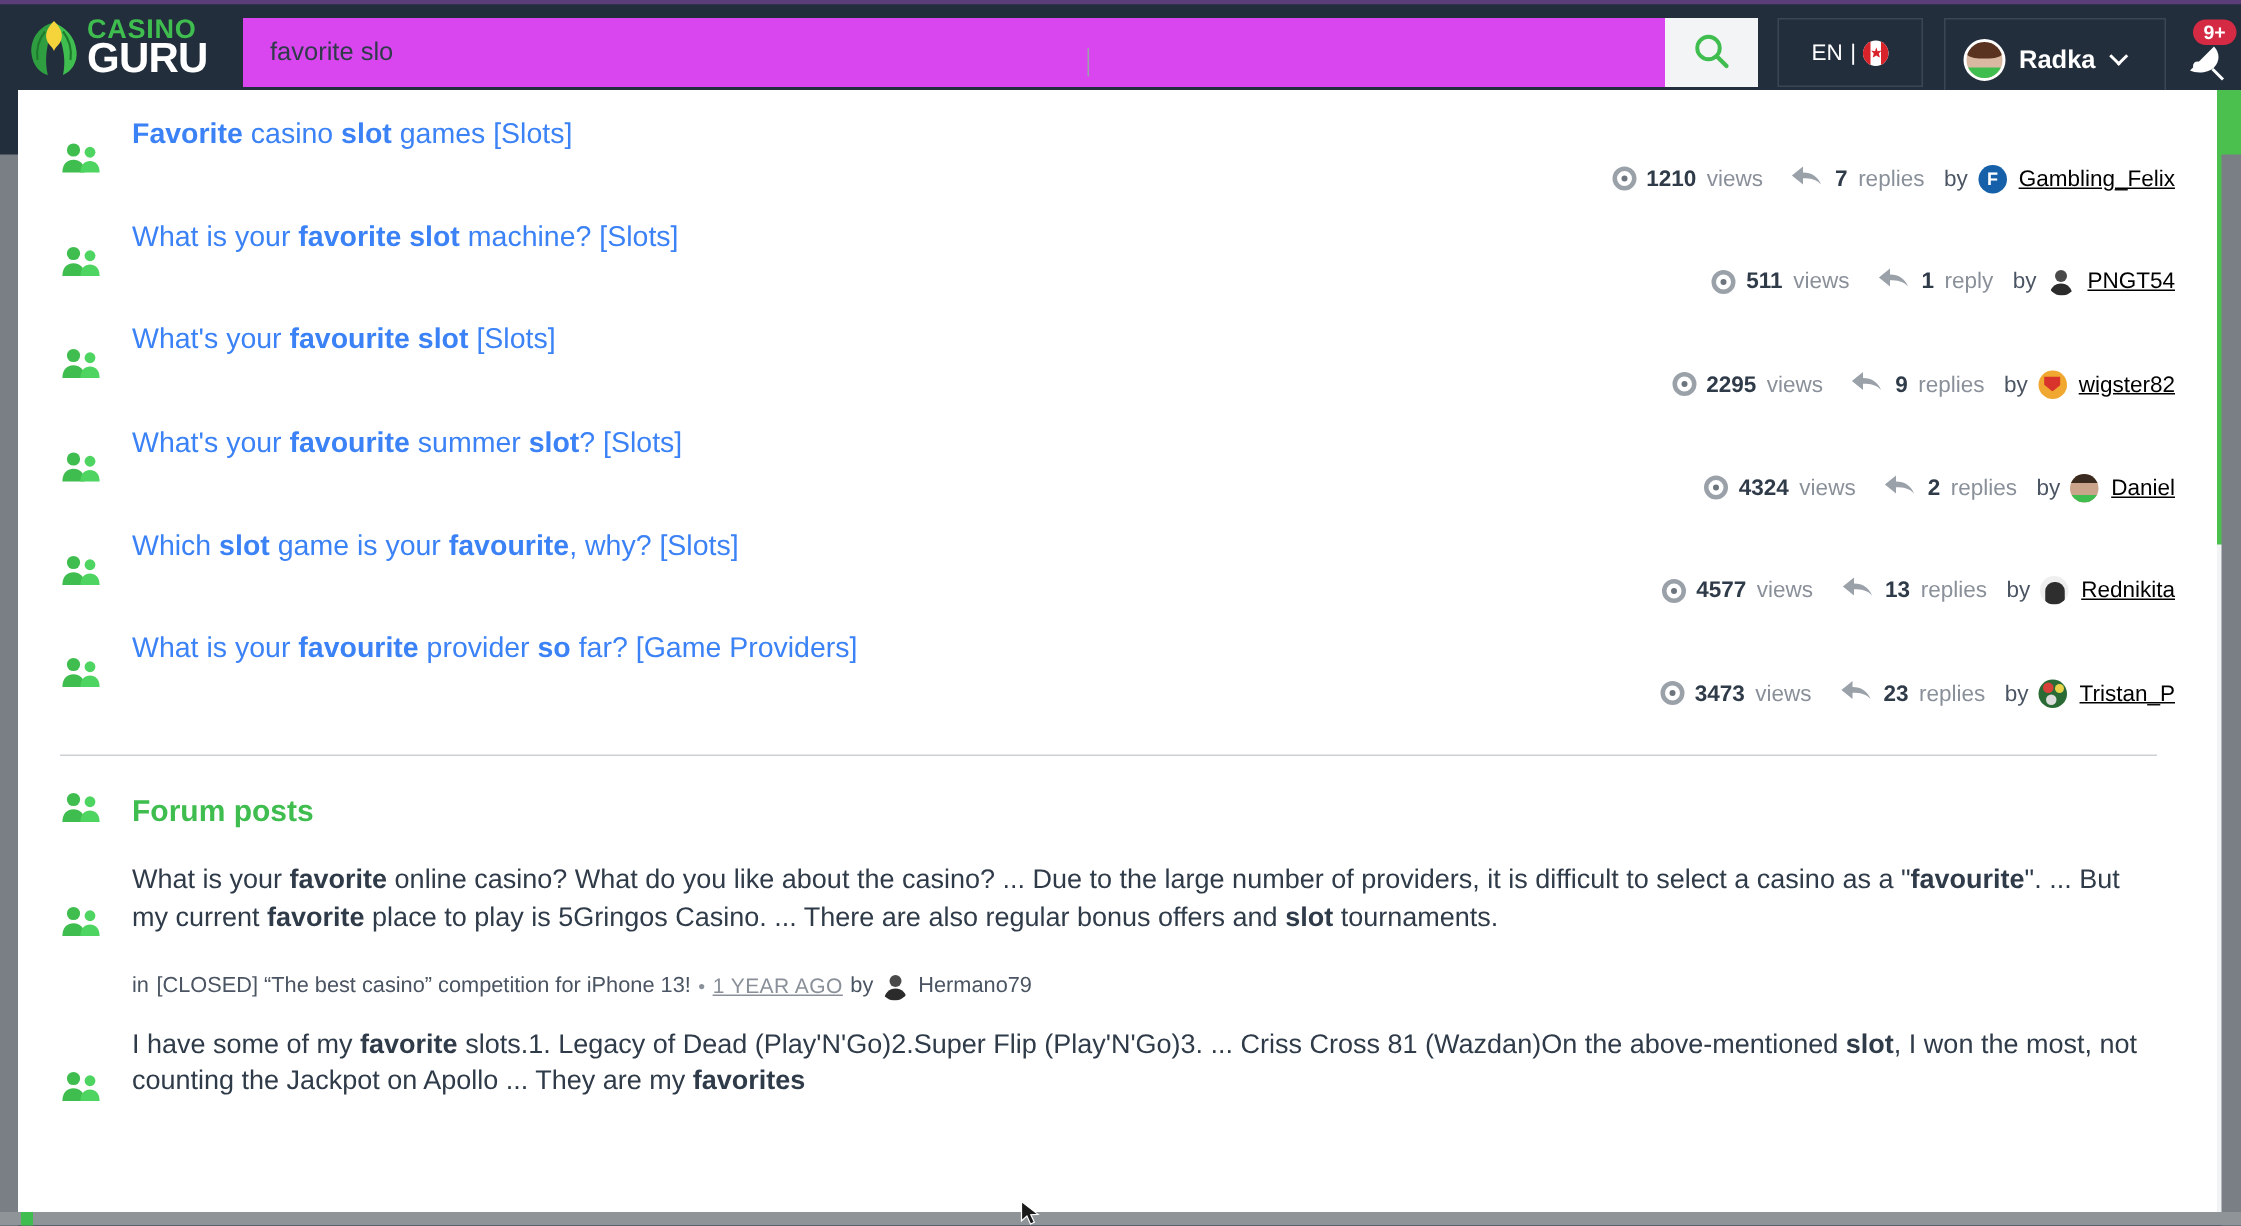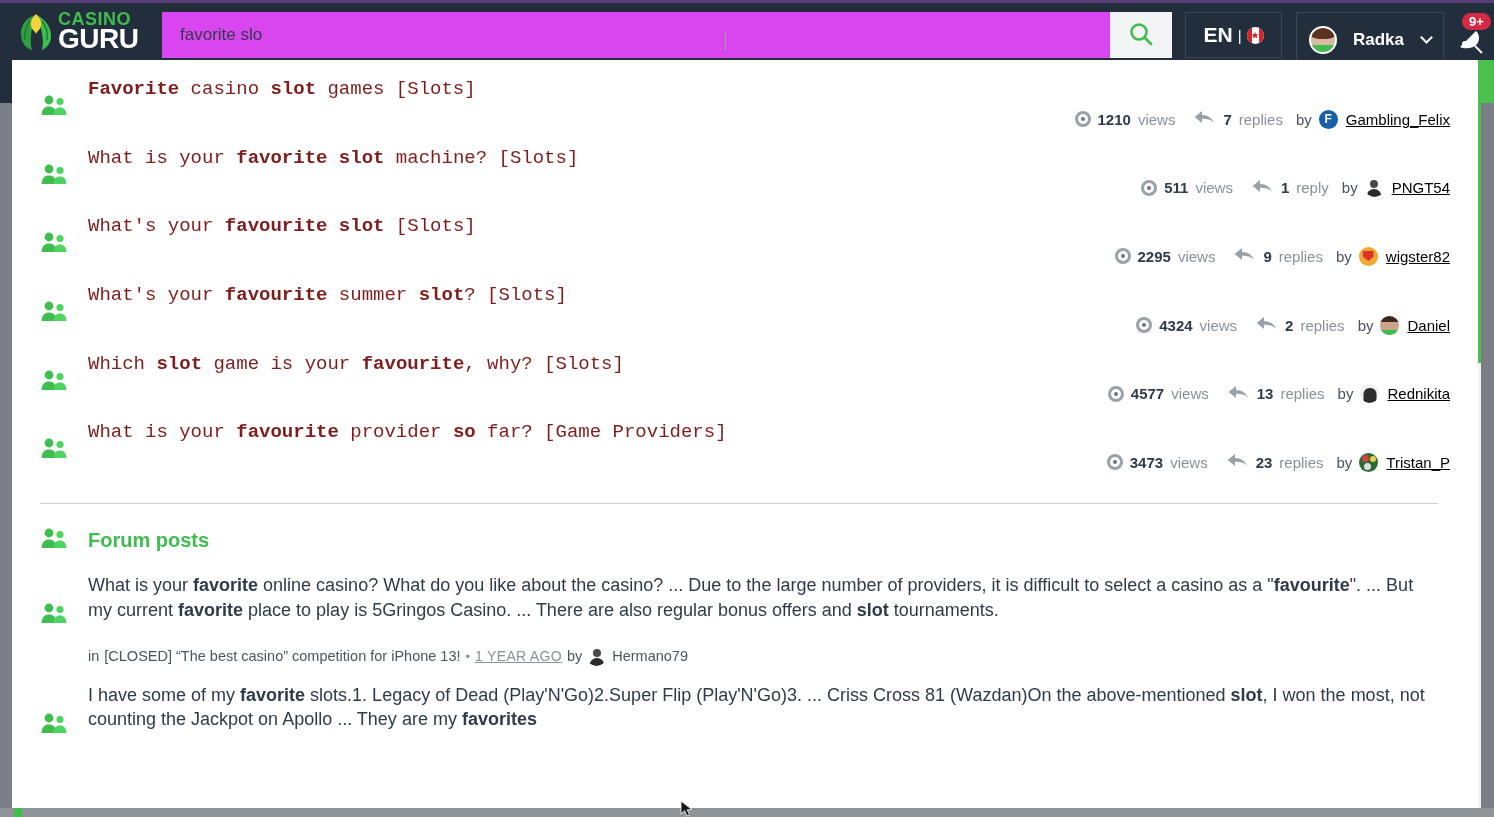--- a/index.html
+++ b/index.html
@@ -71,21 +71,21 @@
 
   
   .lang-btn {
     position: absolute; left: 1185px; top: 9px;
     width: 97px; height: 46px;
     border: 1px solid #3b4655;
     display: flex; align-items: center; justify-content: center;
     gap: 5px; cursor: pointer; background: transparent;
   }
   .lang-code {
-    color: #ffffff; font-size: 21px; font-weight: bold;
+    color: #ffffff; font-size: 15px; font-weight: normal;
     font-family: "Liberation Sans", sans-serif;
   }
   .lang-sep { color: #ffffff; font-size: 15px; }
   .flag {
     width: 17px; height: 17px; border-radius: 50%;
     background: #ffffff; position: relative; overflow: hidden;
     display: inline-block;
   }
   .flag::before, .flag::after {
     content: ""; position: absolute; top: 0; height: 100%;
@@ -99,21 +99,21 @@
     width: 7px; height: 7px; background: #d8232a;
     clip-path: polygon(50% 0%, 62% 38%, 100% 32%, 74% 60%, 85% 100%, 50% 78%, 15% 100%, 26% 60%, 0% 32%, 38% 38%);
   }
 
   
   .user-btn {
     position: absolute; left: 1296px; top: 9px;
     width: 148px; height: 55px;
     border: 1px solid #3b4655;
     display: flex; align-items: center;
-    padding: 0 12px; gap: 9px; cursor: pointer; background: transparent; justify-content: space-between;
+    padding: 0 12px; gap: 9px; cursor: pointer; background: transparent;
   }
   .avatar-hdr {
     width: 28px; height: 28px; border-radius: 50%;
     background: #d9b9a2; border: 2px solid #ffffff;
     position: relative; overflow: hidden; flex: none;
   }
   .avatar-hdr .hair {
     position: absolute; top: 0; left: 0; width: 100%; height: 46%;
     background: #5a3220; border-radius: 50% 50% 35% 35%;
   }
@@ -170,22 +170,22 @@
 
   
   .row {
     display: flex; align-items: flex-start;
     gap: 18px; margin-left: 12px; margin-top: 17px;
   }
   .row-icon { width: 30px; flex: none; padding-top: 16px; }
   .row-body { flex: 1; min-width: 0; }
 
   .thread-title {
-    font-size: 19px; color: #7f1d1d; line-height: 1.35;
-    font-family: Liberation Mono, monospace;
+    font-size: 19px; color: #3b82f6; line-height: 1.35;
+    font-family: Liberation Sans, sans-serif;
     white-space: nowrap;
   }
   .thread-title b { font-weight: bold; }
 
   .meta {
     display: flex; align-items: center;
     gap: 7px; margin-top: 7px;
     font-size: 15px; color: #8a9099;
     font-family: "Liberation Sans", sans-serif;
     white-space: nowrap;

